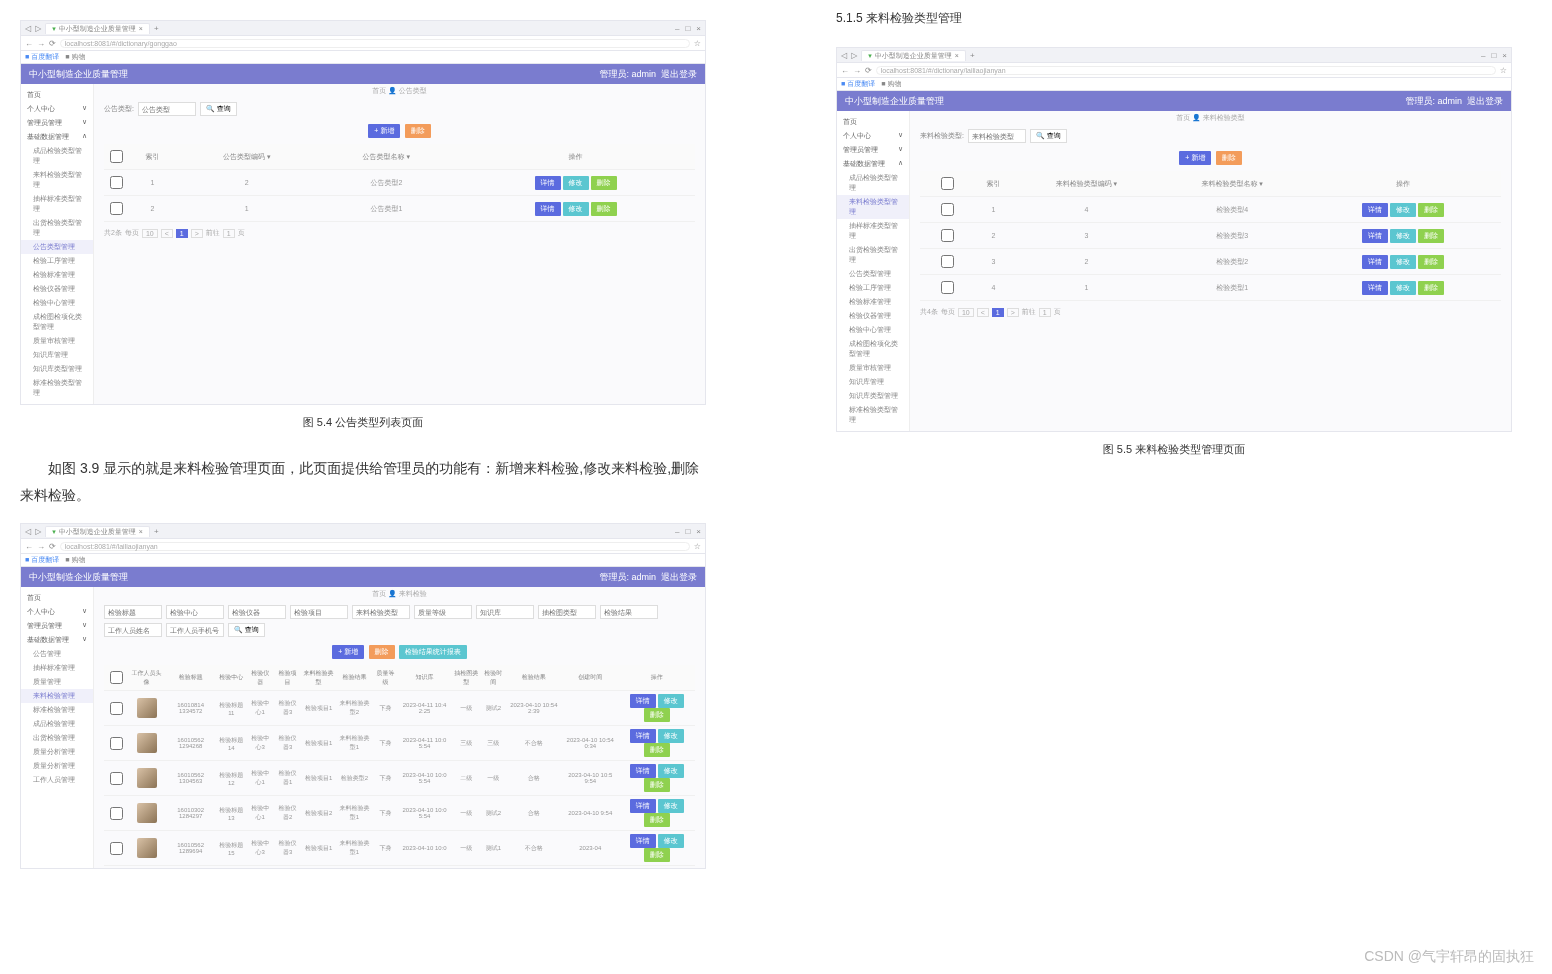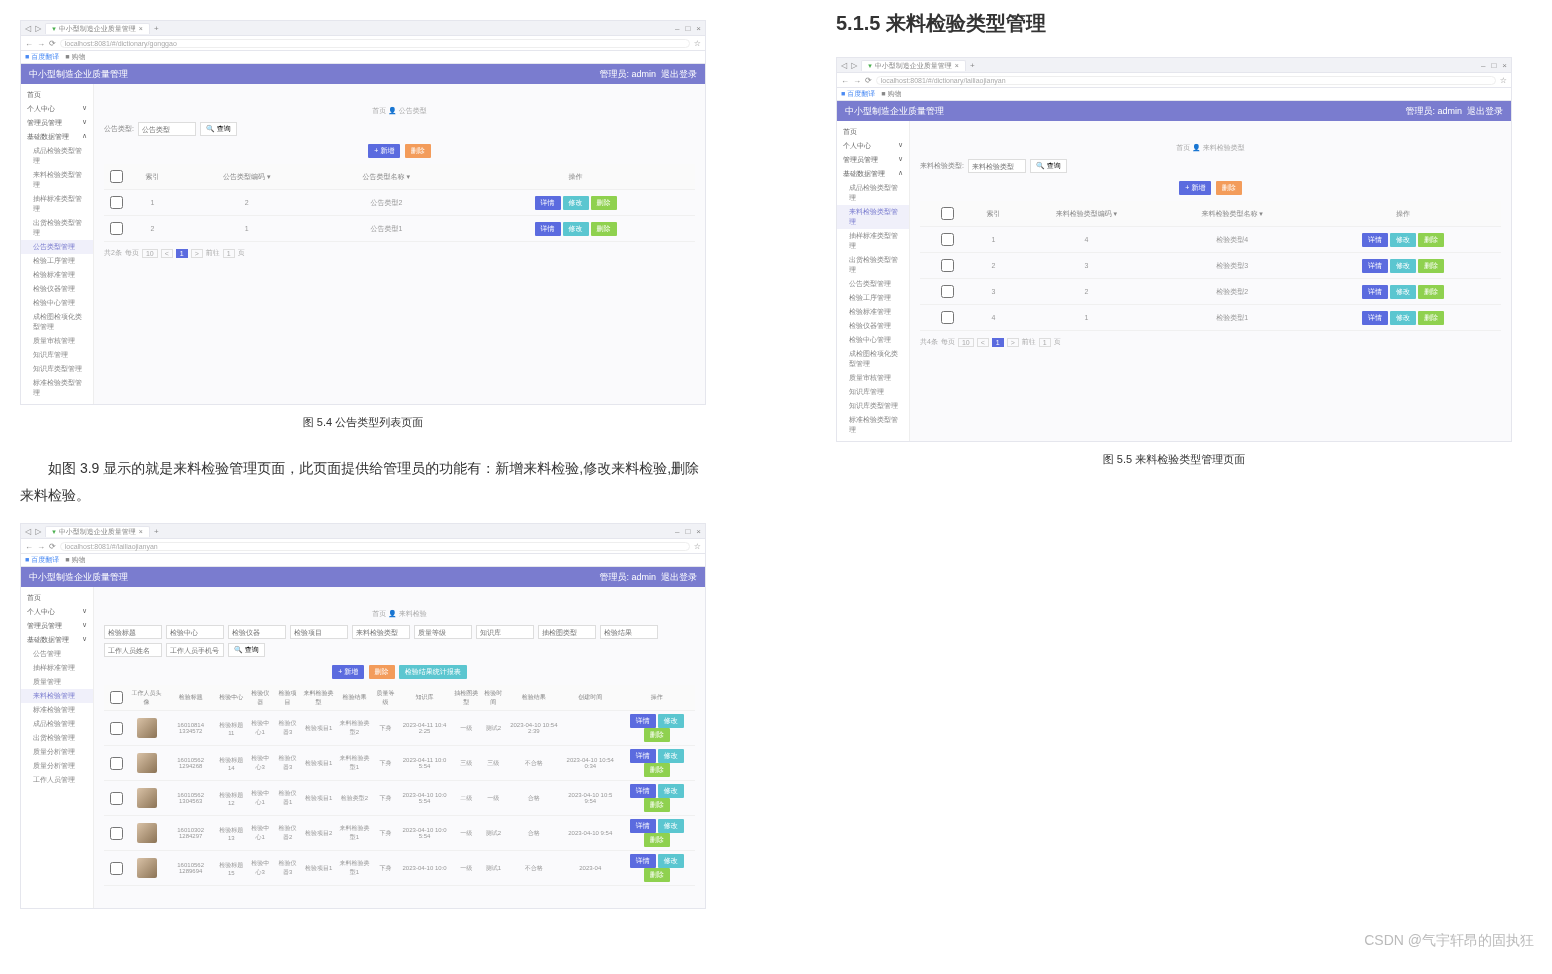--- a/index.html
+++ b/index.html
@@ -1,52 +1,52 @@
 <!DOCTYPE html>
 <html><head>
 <meta charset="utf-8">
 <style>
 body { margin:0; font-family:"Microsoft YaHei","SimSun",sans-serif; background:#fff; font-size:12px; color:#333; }
 .page { display:flex; }
 .col { width:50%; padding:20px 70px 30px 20px; box-sizing:border-box; position:relative; }
 .col+.col { padding:0 40px 30px 60px; }
-h3 { font-size:20px; font-weight:bold; margin:10px 0 20px 0; }
+h3 { font-size:12px; font-weight:normal; margin:10px 0 20px 0; }
 .para { font-size:14px; line-height:1.9; margin:0 0 15px 0; text-indent:2em; }
 .caption { text-align:center; font-size:11px; margin:10px 0 25px 0; }
 .shot { border:1px solid #e5e6ed; background:#fff; font-size:8px; color:#888; margin-bottom:8px; }
 .browser-top { display:flex; align-items:center; height:14px; background:#f1f2f6; border-bottom:1px solid #e5e6ed; padding:0 4px; gap:4px; }
 .tab { background:#fff; border:1px solid #e5e6ed; border-bottom:none; padding:0 6px; font-size:7px; border-radius:2px 2px 0 0; display:flex; gap:3px; align-items:center; }
 .addr { display:flex; align-items:center; height:14px; padding:0 4px; gap:4px; background:#fff; border-bottom:1px solid #e5e6ed; }
 .addr .url { flex:1; border:1px solid #eee; border-radius:8px; padding:0 4px; font-size:7px; color:#aaa; }
 .bm { display:flex; gap:6px; height:12px; align-items:center; padding:0 4px; background:#fff; border-bottom:1px solid #e5e6ed; font-size:7px; }
 .hdr { background:#7a7ccf; color:#fff; height:20px; display:flex; align-items:center; justify-content:space-between; padding:0 8px; font-size:9px; }
 .body { display:flex; background:#fafafc; min-height:200px; }
 .sb { width:72px; background:#fff; border-right:1px solid #eee; padding:4px 0; }
 .sb div { padding:2px 6px; font-size:7px; color:#999; cursor:pointer; }
 .sb .sub { padding-left:12px; color:#888; }
 .sb .top { color:#666; display:flex; justify-content:space-between; }
 .sb .act { background:#f0f0fa; color:#7a7ccf; }
-.main { flex:1; padding:22px 10px; }
+.main { flex:1; padding:2px 10px; }
 .crumb { font-size:7px; color:#aaa; margin-bottom:6px; text-align:center; }
 .crumb .ic { color:#f3a13a; }
 .srch { display:flex; gap:4px; margin-bottom:8px; align-items:center; }
 .srch span { font-size:7px; }
 .srch input,.inp { border:1px solid #ddd; height:12px; font-size:7px; padding:0 3px; width:50px; }
 .srch button,.btn { border:1px solid #ddd; background:#fff; font-size:7px; padding:1px 5px; cursor:pointer; }
 .tactions { text-align:center; margin-bottom:6px; }
 .bbtn { font-size:7px; padding:2px 6px; border:none; color:#fff; margin:0 1px; cursor:pointer; border-radius:1px; }
 .bblue{background:#5b6bdf;} .borg{background:#f39c5b;} .bgrn{background:#8fd14f;} .bcyan{background:#5bc6d0;}
 table { width:100%; border-collapse:collapse; font-size:7px; }
 th,td { padding:3px 2px; text-align:center; color:#999; border-bottom:1px solid #f0f0f0; }
 th { background:#fafafa; color:#888; font-weight:normal; }
 .pg { font-size:7px; color:#aaa; margin-top:6px; display:flex; gap:3px; align-items:center; }
 .pg .pn { border:1px solid #ddd; padding:0 3px; }
 .pg .cur { background:#5b6bdf; color:#fff; border-color:#5b6bdf; }
 .av { width:20px; height:20px; background:linear-gradient(135deg,#d9c2a7,#8b7355); display:inline-block; border-radius:2px; }
-.watermark { position:fixed; bottom:24px; right:18px; font-size:14px; color:#bbb; }
+.watermark { position:fixed; bottom:8px; right:18px; font-size:14px; color:#bbb; }
 .wctrl { margin-left:auto; display:flex; gap:6px; font-size:8px; color:#888; }
 .star { color:#888; }
 </style>
 </head>
 <body>
 
 <div class="page">
 <div class="col">
 
 <div class="shot">

